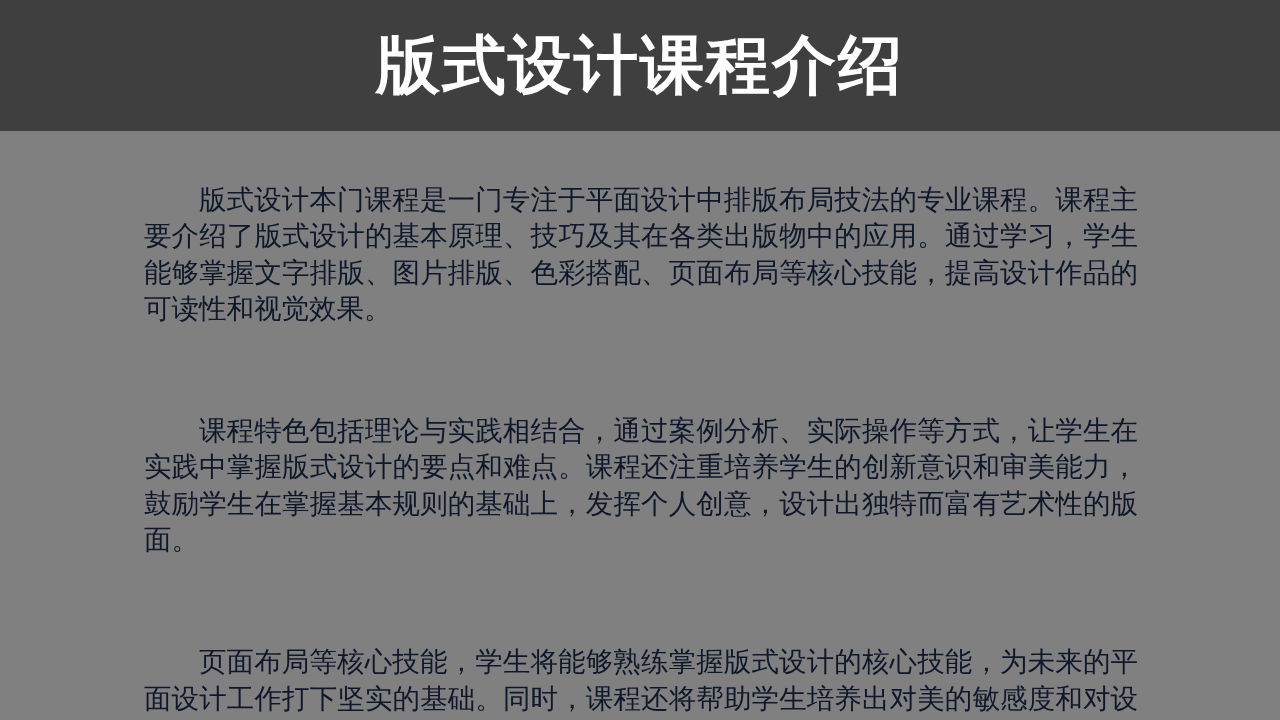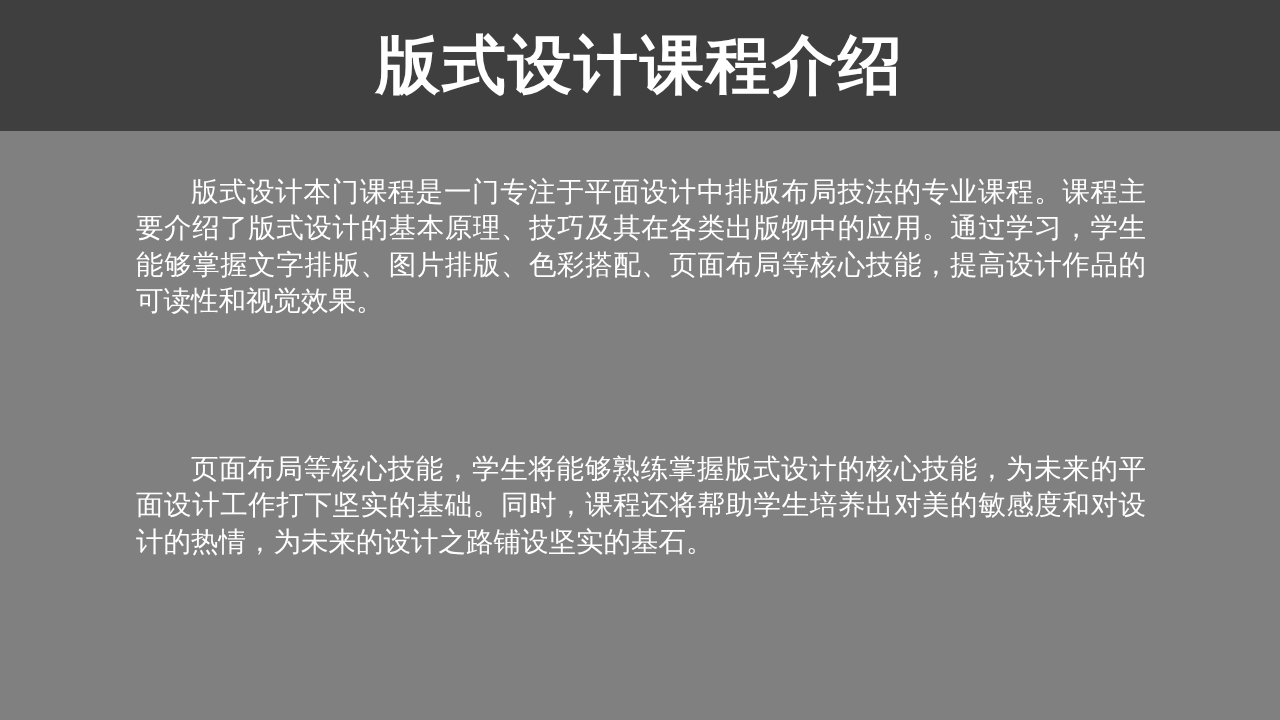--- a/index.html
+++ b/index.html
@@ -41,40 +41,41 @@
     white-space: nowrap;
   }
   .body-area {
     position: absolute;
     left: 132px;
     top: 170px;
     width: 1018px;
     height: 520px;
   }
   .para {
-    color: #ffffff;
+    color: #0f172a;
     font-size: 27.5px;
     line-height: 1.32;
     text-align: justify;
     text-justify: inter-ideograph;
     text-indent: 2em;
-    margin: 4px;
+    margin: 12px;
   }
   .gap-1 { height: 62px; }
   .gap-2 { height: 62px; }
 </style>
 </head>
 <body>
 
 <div class="slide">
 
   <div class="title-bar">
     <div class="title-text">版式设计课程介绍</div>
   </div>
 
   <div class="body-area">
     <p class="para">版式设计本门课程是一门专注于平面设计中排版布局技法的专业课程。课程主要介绍了版式设计的基本原理、技巧及其在各类出版物中的应用。通过学习，学生能够掌握文字排版、图片排版、色彩搭配、页面布局等核心技能，提高设计作品的可读性和视觉效果。</p>
     <div class="gap-1"></div>
+    <p class="para">课程特色包括理论与实践相结合，通过案例分析、实际操作等方式，让学生在实践中掌握版式设计的要点和难点。课程还注重培养学生的创新意识和审美能力，鼓励学生在掌握基本规则的基础上，发挥个人创意，设计出独特而富有艺术性的版面。</p>
     <div class="gap-2"></div>
     <p class="para">页面布局等核心技能，学生将能够熟练掌握版式设计的核心技能，为未来的平面设计工作打下坚实的基础。同时，课程还将帮助学生培养出对美的敏感度和对设计的热情，为未来的设计之路铺设坚实的基石。</p>
   </div>
 
 </div>
 
 </body></html>

